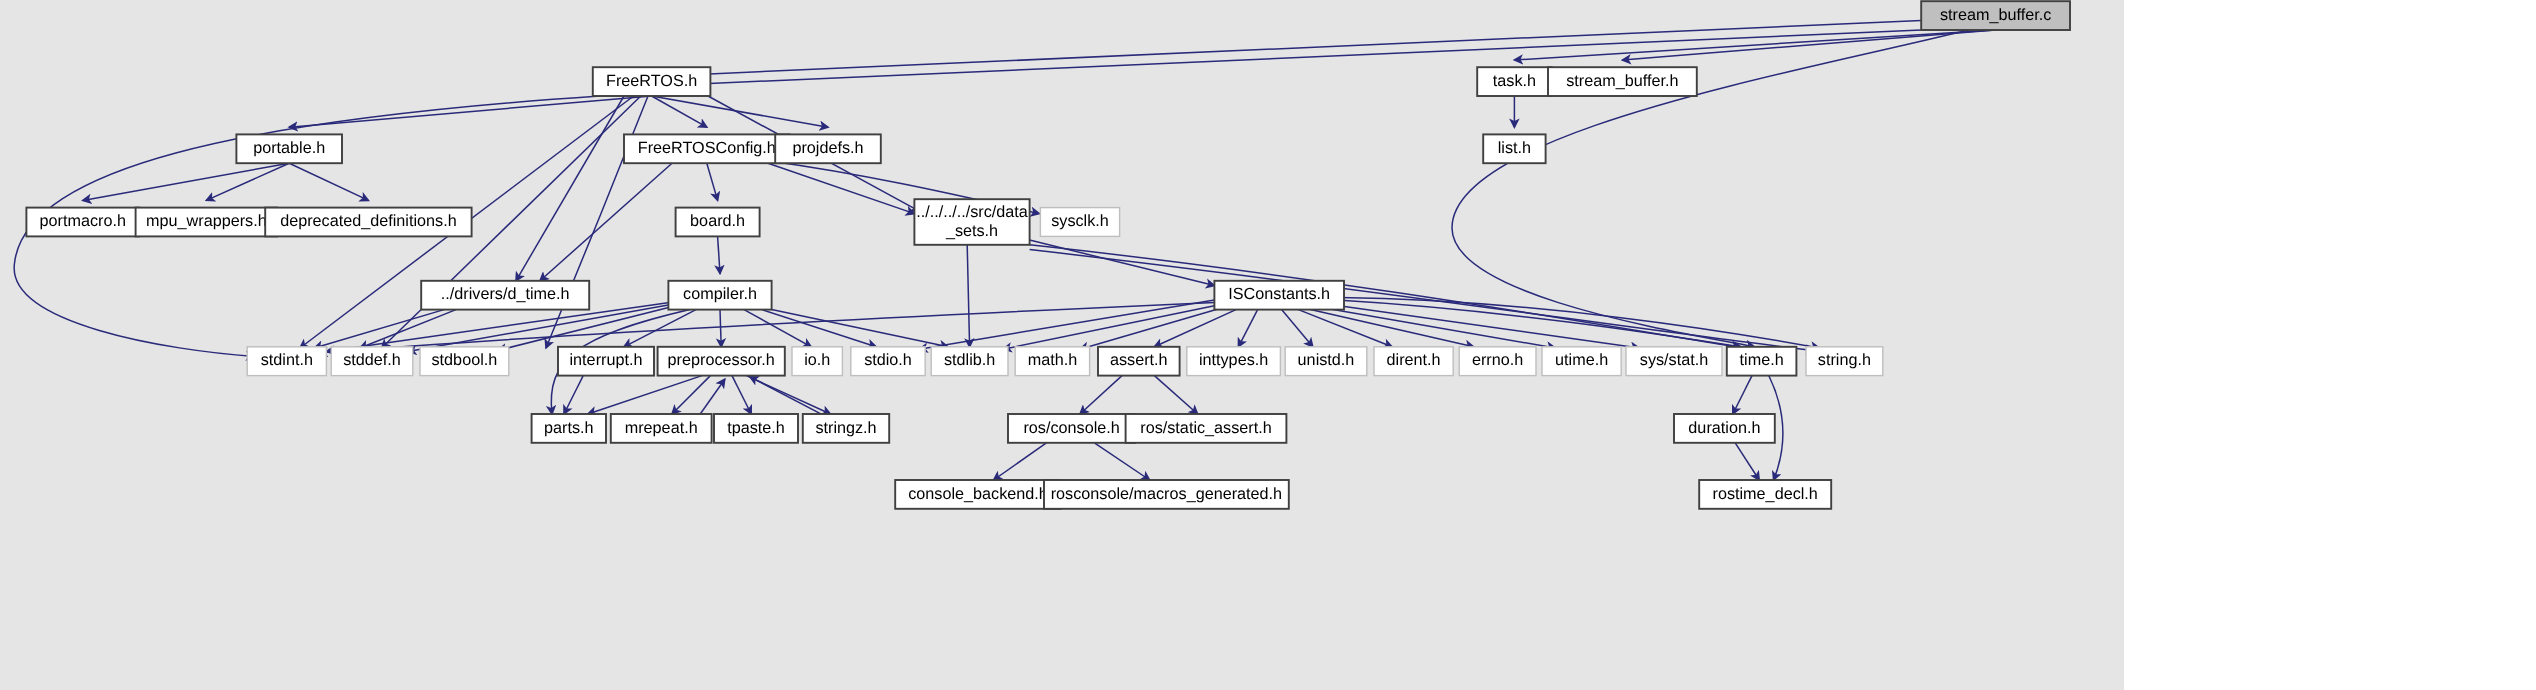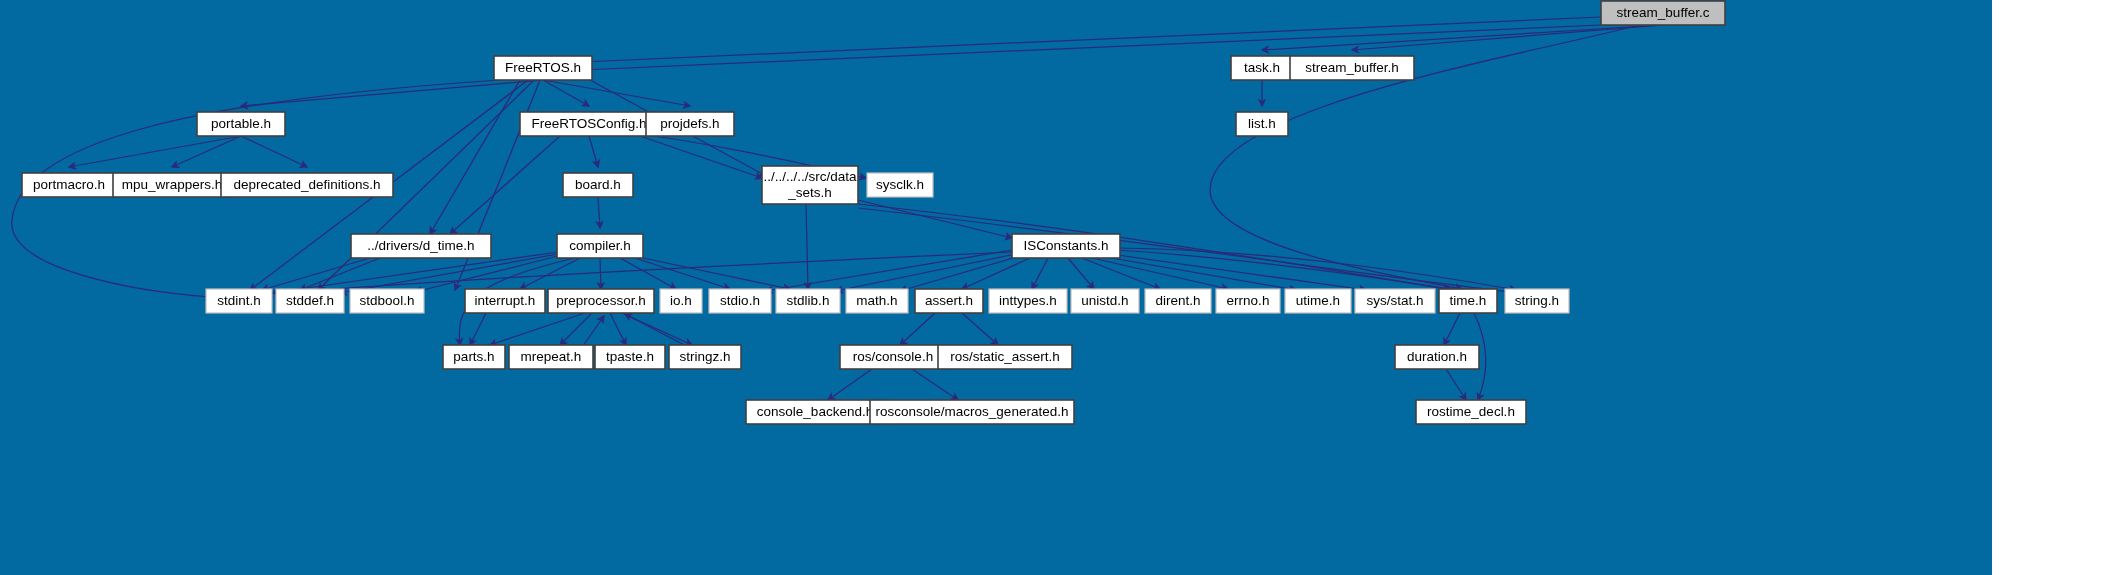--- a/index.html
+++ b/index.html
@@ -1,17 +1,17 @@
 <!DOCTYPE html>
 <html><head>
 <meta charset="utf-8">
 <style>
   html,body{margin:0;padding:0;background:#ffffff;}
   body{font-family:"Liberation Sans", sans-serif;}
-  #graph-wrap{position:relative;width:1992px;height:575px;overflow:hidden;background:#0369a1;}
+  #graph-wrap{position:relative;width:1770px;height:575px;overflow:hidden;background:#e5e5e5;}
   svg#graph{display:block;width:2113px;height:575px;}
   .node-box{fill:#ffffff;}
   .node-box.found{stroke:#404040;stroke-width:1.6;}
   .node-box.notfound{stroke:#bfbfbf;stroke-width:1.2;}
   .node-box.root{fill:#bfbfbf;stroke:#404040;stroke-width:1.6;}
   .node-label{font-family:"Liberation Sans", sans-serif;font-size:13.5px;fill:#000000;text-anchor:middle;dominant-baseline:middle;}
   .edge{fill:none;stroke:#2a2a7a;stroke-width:1.25;}
   .arrowhead{fill:#2a2a7a;}
 </style>
 </head>

